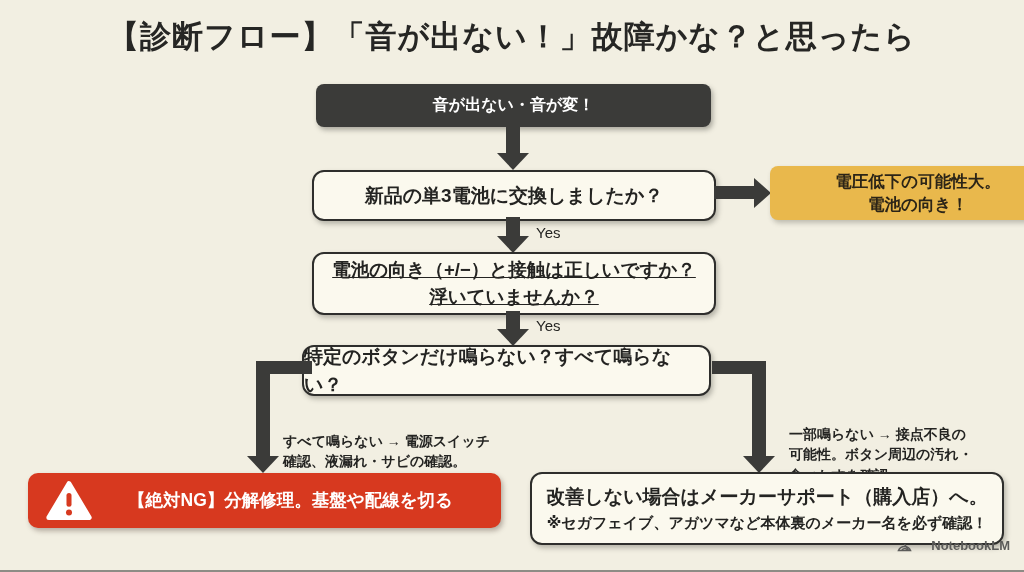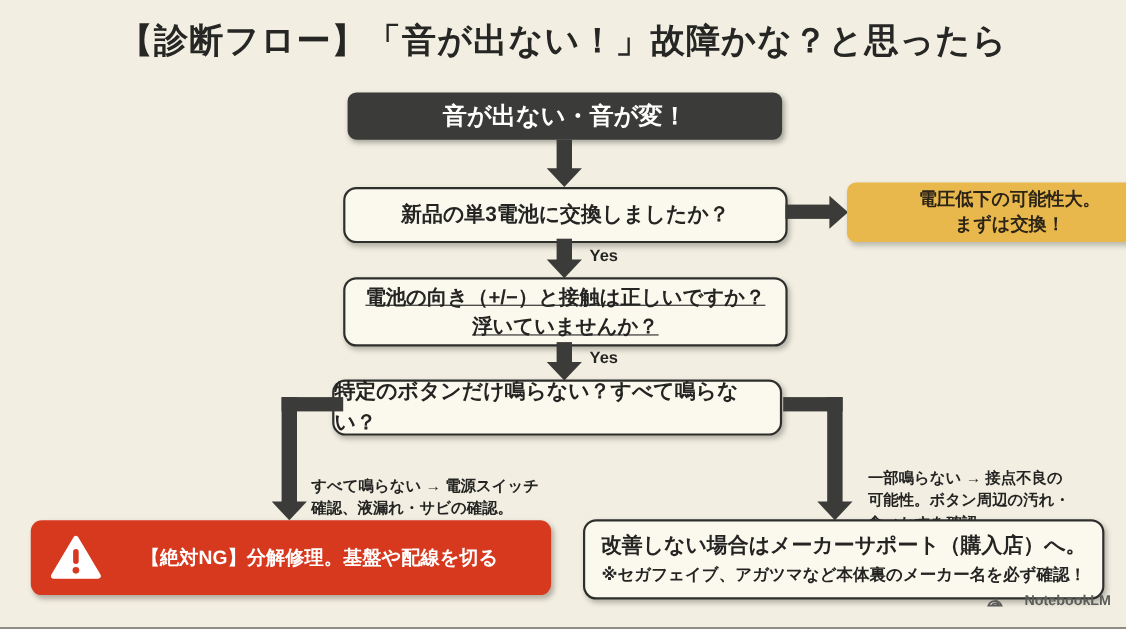--- a/index.html
+++ b/index.html
@@ -10,21 +10,21 @@
     overflow:hidden;
   }
   .title{
     position:absolute;top:16px;left:0;right:0;text-align:center;
     font-size:31px;font-weight:bold;color:#262624;letter-spacing:1px;
   }
   .startbox{
     position:absolute;left:316px;top:84px;width:395px;height:43px;
     background:var(--ink,#3B3B39);color:#fff;border-radius:8px;
     display:flex;align-items:center;justify-content:center;
-    font-size:22px;font-weight:bold;
+    font-size:16px;font-weight:bold;
     box-shadow:2px 3px 5px rgba(40,40,35,.35);
   }
   .qbox{
     position:absolute;
     background:var(--box-bg,#FBF9EE);
     border:2px solid var(--box-border,#2E2E2C);
     border-radius:12px;
     display:flex;flex-direction:column;align-items:center;justify-content:center;
     font-weight:bold;color:#242422;text-align:left;
     box-shadow:2px 3px 5px rgba(70,70,60,.35);
@@ -37,38 +37,38 @@
   .support .sub{font-size:15px;}
   .warnbox{
     position:absolute;left:770px;top:166px;width:228px;height:54px;
     background:var(--warning-bg,#E9B84C);border-radius:8px;
     display:flex;flex-direction:column;align-items:center;justify-content:center;
     font-size:16.5px;font-weight:bold;color:#2b2417;text-align:center;line-height:1.4;
     box-shadow:2px 3px 5px rgba(70,70,60,.3);
     padding-left:34px;
   }
   .dangerbox{
-    position:absolute;left:28px;top:473px;width:473px;height:68px;
+    position:absolute;left:28px;top:473px;width:473px;height:55px;
     background:var(--danger-bg,#D7391F);border-radius:10px;
     display:flex;align-items:center;padding:0 12px 0 18px;box-sizing:border-box;
     box-shadow:2px 3px 5px rgba(70,50,40,.35);
   }
   .dangerbox .dtext{
     flex:1;color:#fff;font-size:17.5px;font-weight:bold;text-align:center;line-height:1.5;
   }
   .vstem{position:absolute;width:14px;background:var(--ink,#3B3B39);}
   .vhead{position:absolute;width:0;height:0;
     border-left:16px solid transparent;border-right:16px solid transparent;
     border-top:17px solid var(--ink,#3B3B39);}
   .hbar{position:absolute;height:13px;background:var(--ink,#3B3B39);}
   .rhead{position:absolute;width:0;height:0;
     border-top:15px solid transparent;border-bottom:15px solid transparent;
     border-left:17px solid var(--ink,#3B3B39);}
   .yes{
-    position:absolute;font-size:15px;font-weight:bold;color:#242422;
+    position:absolute;font-size:15px;font-weight:normal;color:#242422;
   }
   .note{
     position:absolute;font-size:14px;font-weight:bold;color:#242422;line-height:1.45;margin-top:29px;
   }
   .note span{display:block;}
   .line{display:block;}
   .brand{
     position:absolute;right:14px;bottom:19px;
     display:flex;align-items:center;gap:19px;
     color:var(--brand-gray,#5C5C5A);font-size:13px;font-weight:bold;
@@ -90,21 +90,21 @@
   <div class="vstem" style="left:506px;top:127px;height:27px;"></div>
   <div class="vhead" style="left:497px;top:153px;"></div>
 
   <div class="qbox q1">新品の単3電池に交換しましたか？</div>
 
   <div class="hbar" style="left:714px;top:186px;width:42px;"></div>
   <div class="rhead" style="left:754px;top:178px;"></div>
 
   <div class="warnbox">
     <span class="line">電圧低下の可能性大。</span>
-    <span class="line">まずは交換！</span>
+    <span class="line">電池の向き！</span>
   </div>
 
   <div class="vstem" style="left:506px;top:217px;height:20px;"></div>
   <div class="vhead" style="left:497px;top:236px;"></div>
   <div class="yes" style="left:536px;top:224px;">Yes</div>
 
   <div class="qbox q2">
     <span class="line">電池の向き（+/−）と接触は正しいですか？</span>
     <span class="line">浮いていませんか？</span>
   </div>

